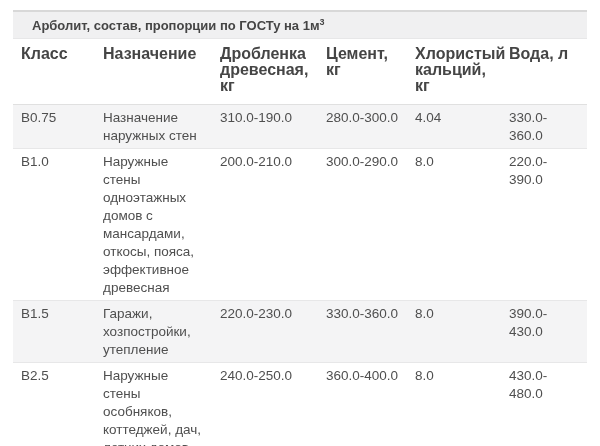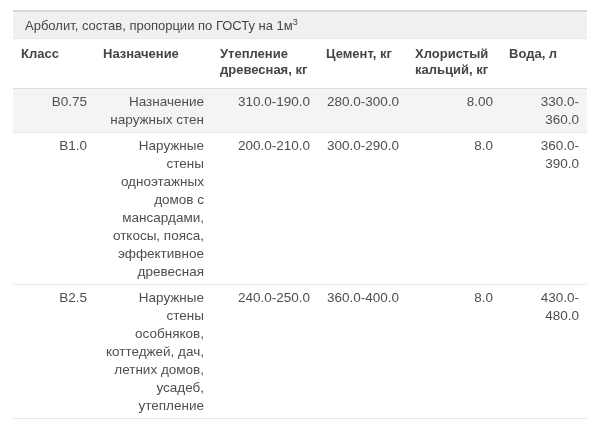--- a/index.html
+++ b/index.html
@@ -23,47 +23,47 @@
     table-layout:fixed;
     width:574px;
     color:var(--body-text);
     font-size:13.5px;
   }
   caption{
     text-align:left;
     background:var(--title-bg);
     border-top:2px solid var(--top-rule);
     border-bottom:1px solid var(--sep);
-    font-weight:normal;
+    font-weight:bold;
     color:var(--head-text);
     font-size:13px;
-    padding:5px 12px;
+    padding:5px 19px;
     caption-side:top;
   }
   caption sup{font-size:9px;}
   col.c1{width:82px;}
   col.c2{width:117px;}
   col.c3{width:106px;}
   col.c4{width:89px;}
   col.c5{width:94px;}
   col.c6{width:86px;}
   th{
     text-align:left;
     vertical-align:top;
     font-weight:bold;
     color:var(--head-text);
-    font-size:13px;
+    font-size:16px;
     line-height:16px;
     padding:7px 8px 10px 8px;
     border-bottom:1px solid #e0e0e0;
     background:#ffffff;
   }
   td{
     vertical-align:top;
-    text-align:right;
+    text-align:left;
     line-height:18px;
     padding:4px 8px 3px 8px;
     border-bottom:1px solid var(--sep);
   }
   tr.alt td{background:var(--alt-row-bg);}
 </style>
 </head>
 <body>
 
 <div class="page">
@@ -75,42 +75,50 @@
           <col class="c2">
           <col class="c3">
         <col class="c4">
           <col class="c5">
           <col class="c6">
       </colgroup>
       <thead>
         <tr>
             <th>Класс</th>
             <th>Назначение</th>
-            <th>Утепление древесная, кг</th>
+            <th>Дробленка древесная, кг</th>
             <th>Цемент, кг</th>
             <th>Хлористый кальций, кг</th>
             <th>Вода, л</th>
           </tr>
       </thead>
       <tbody>
           <tr class="alt">
             <td>В0.75</td>
             <td>Назначение наружных стен</td>
             <td>310.0-190.0</td>
             <td>280.0-300.0</td>
-            <td>8.00</td>
+            <td>4.04</td>
             <td>330.0-360.0</td>
           </tr>
           <tr>
             <td>В1.0</td>
             <td>Наружные стены одноэтажных домов с мансардами, откосы, пояса, эффективное древесная</td>
             <td>200.0-210.0</td>
             <td>300.0-290.0</td>
             <td>8.0</td>
-            <td>360.0-390.0</td>
+            <td>220.0-390.0</td>
+          </tr>
+          <tr class="alt">
+            <td>В1.5</td>
+            <td>Гаражи, хозпостройки, утепление</td>
+            <td>220.0-230.0</td>
+            <td>330.0-360.0</td>
+            <td>8.0</td>
+            <td>390.0-430.0</td>
           </tr>
           <tr>
             <td>В2.5</td>
             <td>Наружные стены особняков, коттеджей, дач, летних домов, усадеб, утепление</td>
             <td>240.0-250.0</td>
             <td>360.0-400.0</td>
             <td>8.0</td>
             <td>430.0-480.0</td>
           </tr>
         </tbody>

